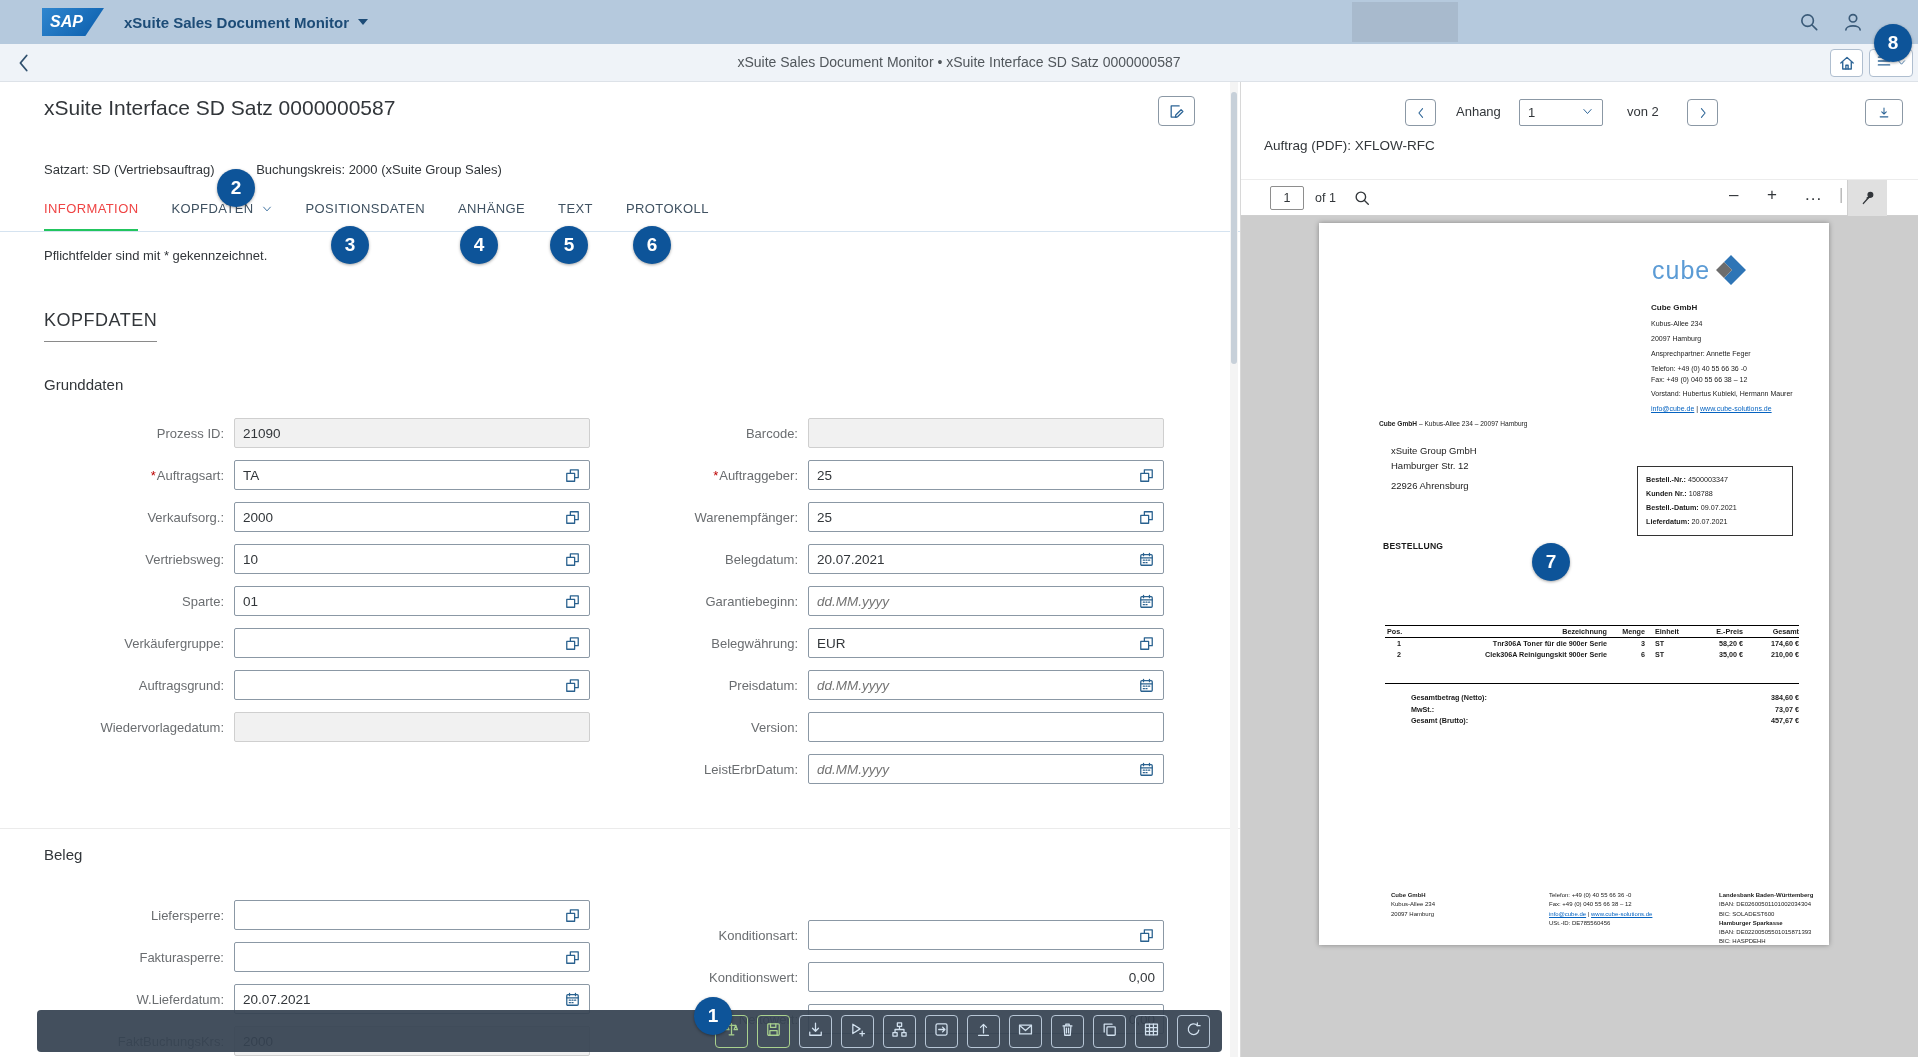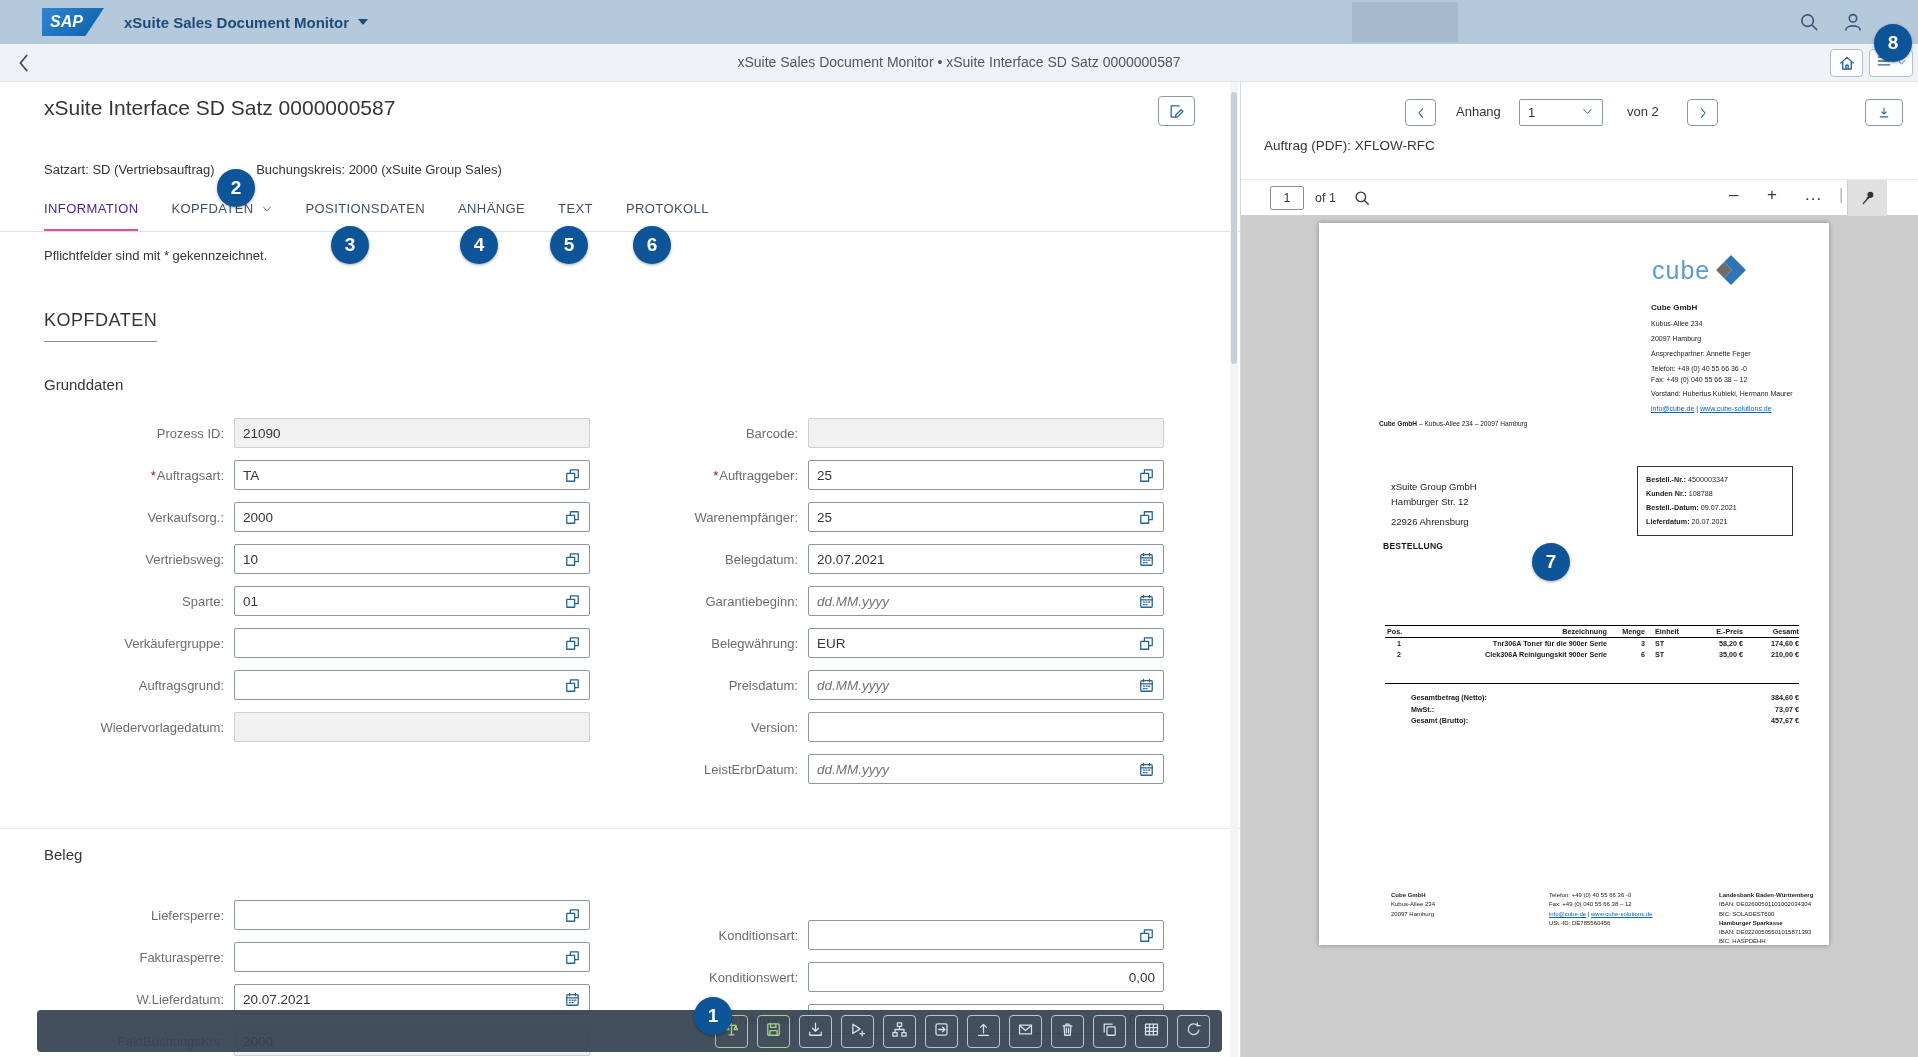--- a/index.html
+++ b/index.html
@@ -41,21 +41,21 @@
   .adapt-btn{position:absolute;left:1158px;top:14px;width:37px;height:30px;border:1px solid #8b98a5;
              border-radius:4px;background:#fff;display:flex;align-items:center;justify-content:center;
              color:#2c6496;cursor:pointer;}
   .adapt-btn svg{width:17px;height:17px;}
   .subtitle{position:absolute;left:44px;top:80px;font-size:13px;color:#32363a;}
   .subtitle span{margin-right:38px;}
   .tab-line{position:absolute;left:0;top:149px;width:1240px;height:1px;background:#d5e3f0;}
   .tabbar{position:absolute;left:44px;top:119px;height:31px;display:flex;gap:33px;}
   .tab{font-size:13px;letter-spacing:.4px;color:#3f5161;display:flex;align-items:flex-start;gap:7px;
        padding-bottom:8px;cursor:pointer;border-bottom:3px solid transparent;}
-  .tab.active{color:#4c1d95;border-bottom:3px solid #ec4899;}
+  .tab.active{color:#ef4444;border-bottom:3px solid #22c55e;}
   .tab svg{width:12px;height:12px;margin-top:2px;color:#2c6496;}
   .hint{position:absolute;left:44px;top:166px;font-size:13px;color:#32363a;}
   .sec-title{position:absolute;left:44px;top:228px;margin:0;font-size:18px;font-weight:normal;
              letter-spacing:.5px;color:#32363a;padding-bottom:10px;border-bottom:1px solid #8a8a8a;}
   .grp-title{position:absolute;left:44px;top:294px;margin:0;font-size:15px;font-weight:normal;color:#32363a;}
   .grp-title2{position:absolute;left:44px;top:764px;margin:0;font-size:15px;font-weight:normal;color:#32363a;}
   .divider{position:absolute;left:0;top:746px;width:1240px;height:1px;background:#ebebeb;}
 
   .fcol{position:absolute;width:566px;}
   #gd-left{left:44px;top:330px;} #gd-right{left:618px;top:330px;}
@@ -120,21 +120,21 @@
   
   .cube-logo{position:absolute;left:333px;top:30px;display:flex;align-items:center;gap:4px;}
   .cube-word{font-size:25px;font-weight:300;letter-spacing:1px;color:#5b9bd5;line-height:1;}
   .cube-glyph{width:34px;height:34px;}
   .co-block{position:absolute;left:332px;top:80px;width:172px;font-size:7px;line-height:1.35;color:#222;}
   .co-block div{margin-bottom:5.5px;}
   .co-name{font-weight:bold;font-size:8px;}
   .tight{margin-bottom:1px !important;}
   .pdf-link{color:#0563c1;text-decoration:underline;}
   .sender-line{position:absolute;left:60px;top:197px;font-size:6.6px;color:#222;}
-  .recipient{position:absolute;left:72px;top:222px;font-size:9.5px;color:#222;margin-top:36px;}
+  .recipient{position:absolute;left:72px;top:222px;font-size:9.5px;color:#222;}
   .recipient div{margin-bottom:4px;}
   .recipient div:nth-child(3){margin-top:9px;}
   .order-box{position:absolute;left:318px;top:243px;width:156px;border:1.2px solid #333;padding:6px 8px;font-size:7.2px;line-height:1.95;}
   .order-box b{font-weight:bold;}
   .pdf-heading{position:absolute;left:64px;top:318px;font-size:8.6px;font-weight:bold;letter-spacing:.2px;}
   .pdf-table{position:absolute;left:66px;top:402px;width:414px;font-size:7.2px;border-top:1.6px solid #000;}
   .trow{display:flex;font-weight:bold;line-height:1.55;}
   .trow.head{border-bottom:1.6px solid #000;}
   .c0{width:26px;text-align:left;padding-left:2px;flex:none;}
   .c1{flex:1;text-align:right;padding-left:14px;}

